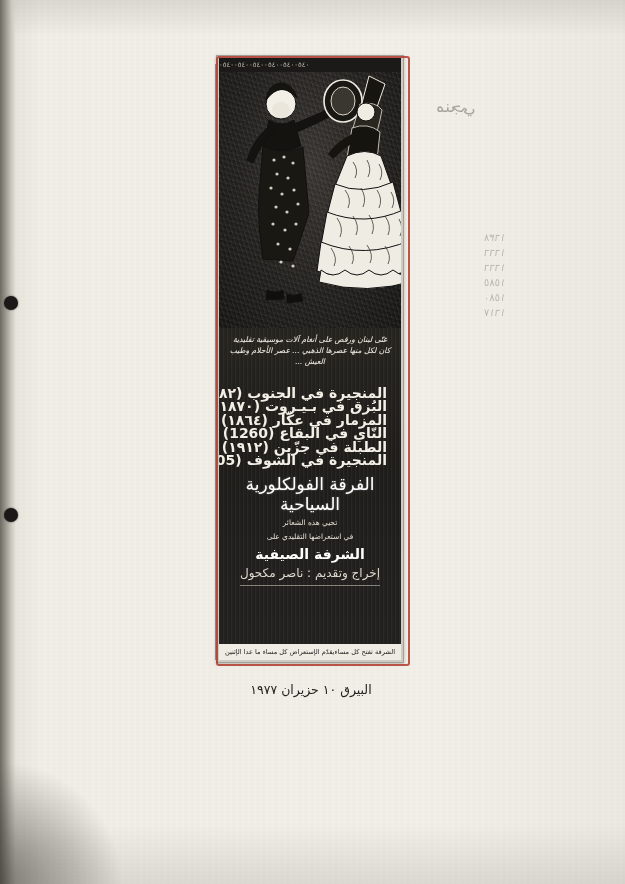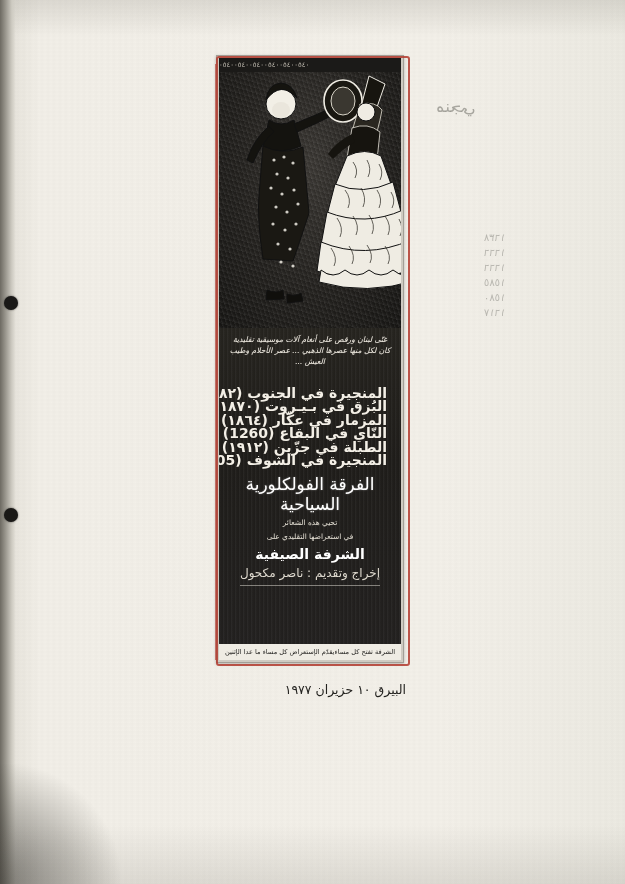--- a/index.html
+++ b/index.html
@@ -250,21 +250,21 @@
     box-sizing: border-box;
     font-size: 6.6px;
     letter-spacing: .2px;
   }
 
   
   .caption {
     position: absolute;
     left: 216px; top: 682px;
     width: 190px;
-    text-align: right;
+    text-align: center;
     direction: rtl;
     font-size: 12.5px;
     letter-spacing: 1.6px;
     color: #23221f;
     font-family: "DejaVu Sans", sans-serif;
   }
 </style>
 </head>
 <body>
 

